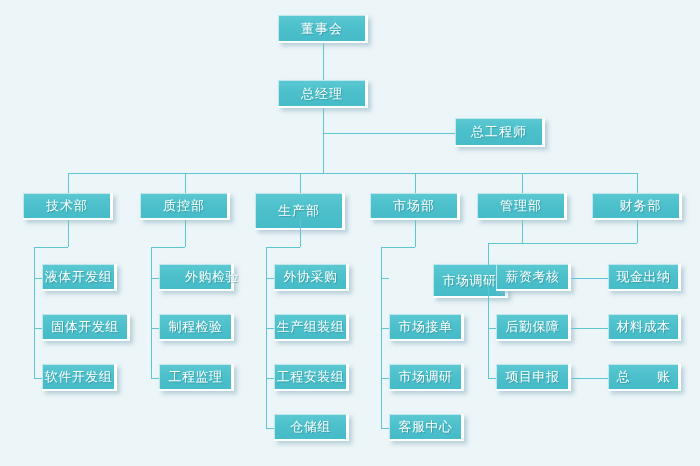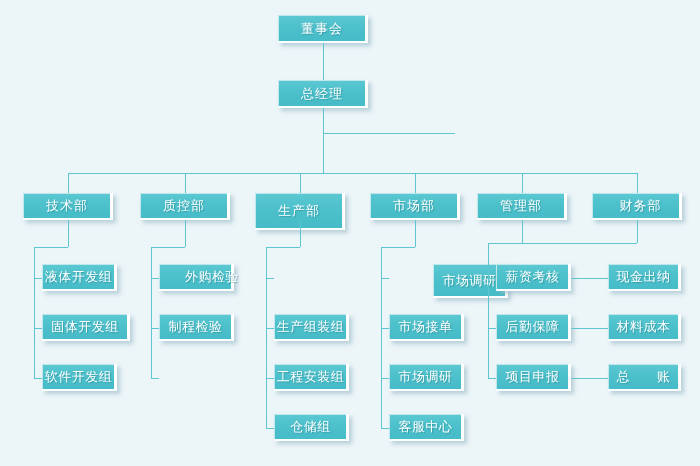--- a/index.html
+++ b/index.html
@@ -39,20 +39,21 @@
   .hline { height: 1px; }
   .vline { width: 1px; }
 </style>
 </head>
 <body>
 
 <div id="canvas">
 
   <div class="org-box" style="left:278px; top:15px; width:90px; height:28px;">董事会</div>
   <div class="org-box" style="left:278px; top:80px; width:90px; height:28px;">总经理</div>
+  <div class="org-box" style="left:455px; top:118px; width:90px; height:29px;">总工程师</div>
 
 <div class="line vline" style="left: 323px; top: 43px; height: 37px;"></div>
     <div class="line vline" style="left: 323px; top: 108px; height: 65px;"></div>
     <div class="line hline" style="left: 323px; top: 133px; width: 132px;"></div>
     <div class="line hline" style="left: 68px; top: 173px; width: 569px;"></div>
     <div class="line vline" style="left: 68px; top: 173px; height: 20px;"></div>
     <div class="org-box" style="left: 23px; top: 193px; width: 90px; height: 27px;">技术部</div>
     <div class="line vline" style="left: 185px; top: 173px; height: 20px;"></div>
     <div class="org-box" style="left: 140px; top: 193px; width: 90px; height: 27px;">质控部</div>
     <div class="line vline" style="left: 300px; top: 173px; height: 20px;"></div>
@@ -73,24 +74,26 @@
     <div class="line hline" style="left: 34px; top: 377.5px; width: 8px;"></div>
     <div class="org-box small" style="left: 42px; top: 364px; width: 75px; height: 27px;">软件开发组</div>
     <div class="line vline" style="left: 185px; top: 220px; height: 27px;"></div>
     <div class="line hline" style="left: 151px; top: 247px; width: 34px;"></div>
     <div class="line vline" style="left: 151px; top: 247px; height: 130.5px;"></div>
     <div class="line hline" style="left: 151px; top: 277.5px; width: 8px;"></div>
     <div class="org-box small" style="left: 159px; top: 264px; width: 75px; height: 27px; padding-left: 33px;">外购检验</div>
     <div class="line hline" style="left: 151px; top: 327.5px; width: 8px;"></div>
     <div class="org-box small" style="left: 159px; top: 314px; width: 75px; height: 27px;">制程检验</div>
     <div class="line hline" style="left: 151px; top: 377.5px; width: 8px;"></div>
+    <div class="org-box small" style="left: 159px; top: 364px; width: 75px; height: 27px;">工程监理</div>
     <div class="line vline" style="left: 300px; top: 220px; height: 27px;"></div>
     <div class="line hline" style="left: 266px; top: 247px; width: 34px;"></div>
     <div class="line vline" style="left: 266px; top: 247px; height: 180.5px;"></div>
     <div class="line hline" style="left: 266px; top: 277.5px; width: 8px;"></div>
+    <div class="org-box small" style="left: 274px; top: 264px; width: 75px; height: 27px;">外协采购</div>
     <div class="line hline" style="left: 266px; top: 327.5px; width: 8px;"></div>
     <div class="org-box small" style="left: 274px; top: 314px; width: 75px; height: 27px;">生产组装组</div>
     <div class="line hline" style="left: 266px; top: 377.5px; width: 8px;"></div>
     <div class="org-box small" style="left: 274px; top: 364px; width: 75px; height: 27px;">工程安装组</div>
     <div class="line hline" style="left: 266px; top: 427.5px; width: 8px;"></div>
     <div class="org-box small" style="left: 274px; top: 414px; width: 75px; height: 27px;">仓储组</div>
     <div class="line vline" style="left: 415px; top: 220px; height: 27px;"></div>
     <div class="line hline" style="left: 381px; top: 247px; width: 34px;"></div>
     <div class="line vline" style="left: 381px; top: 247px; height: 180.5px;"></div>
     <div class="line hline" style="left: 381px; top: 277.5px; width: 8px;"></div>

